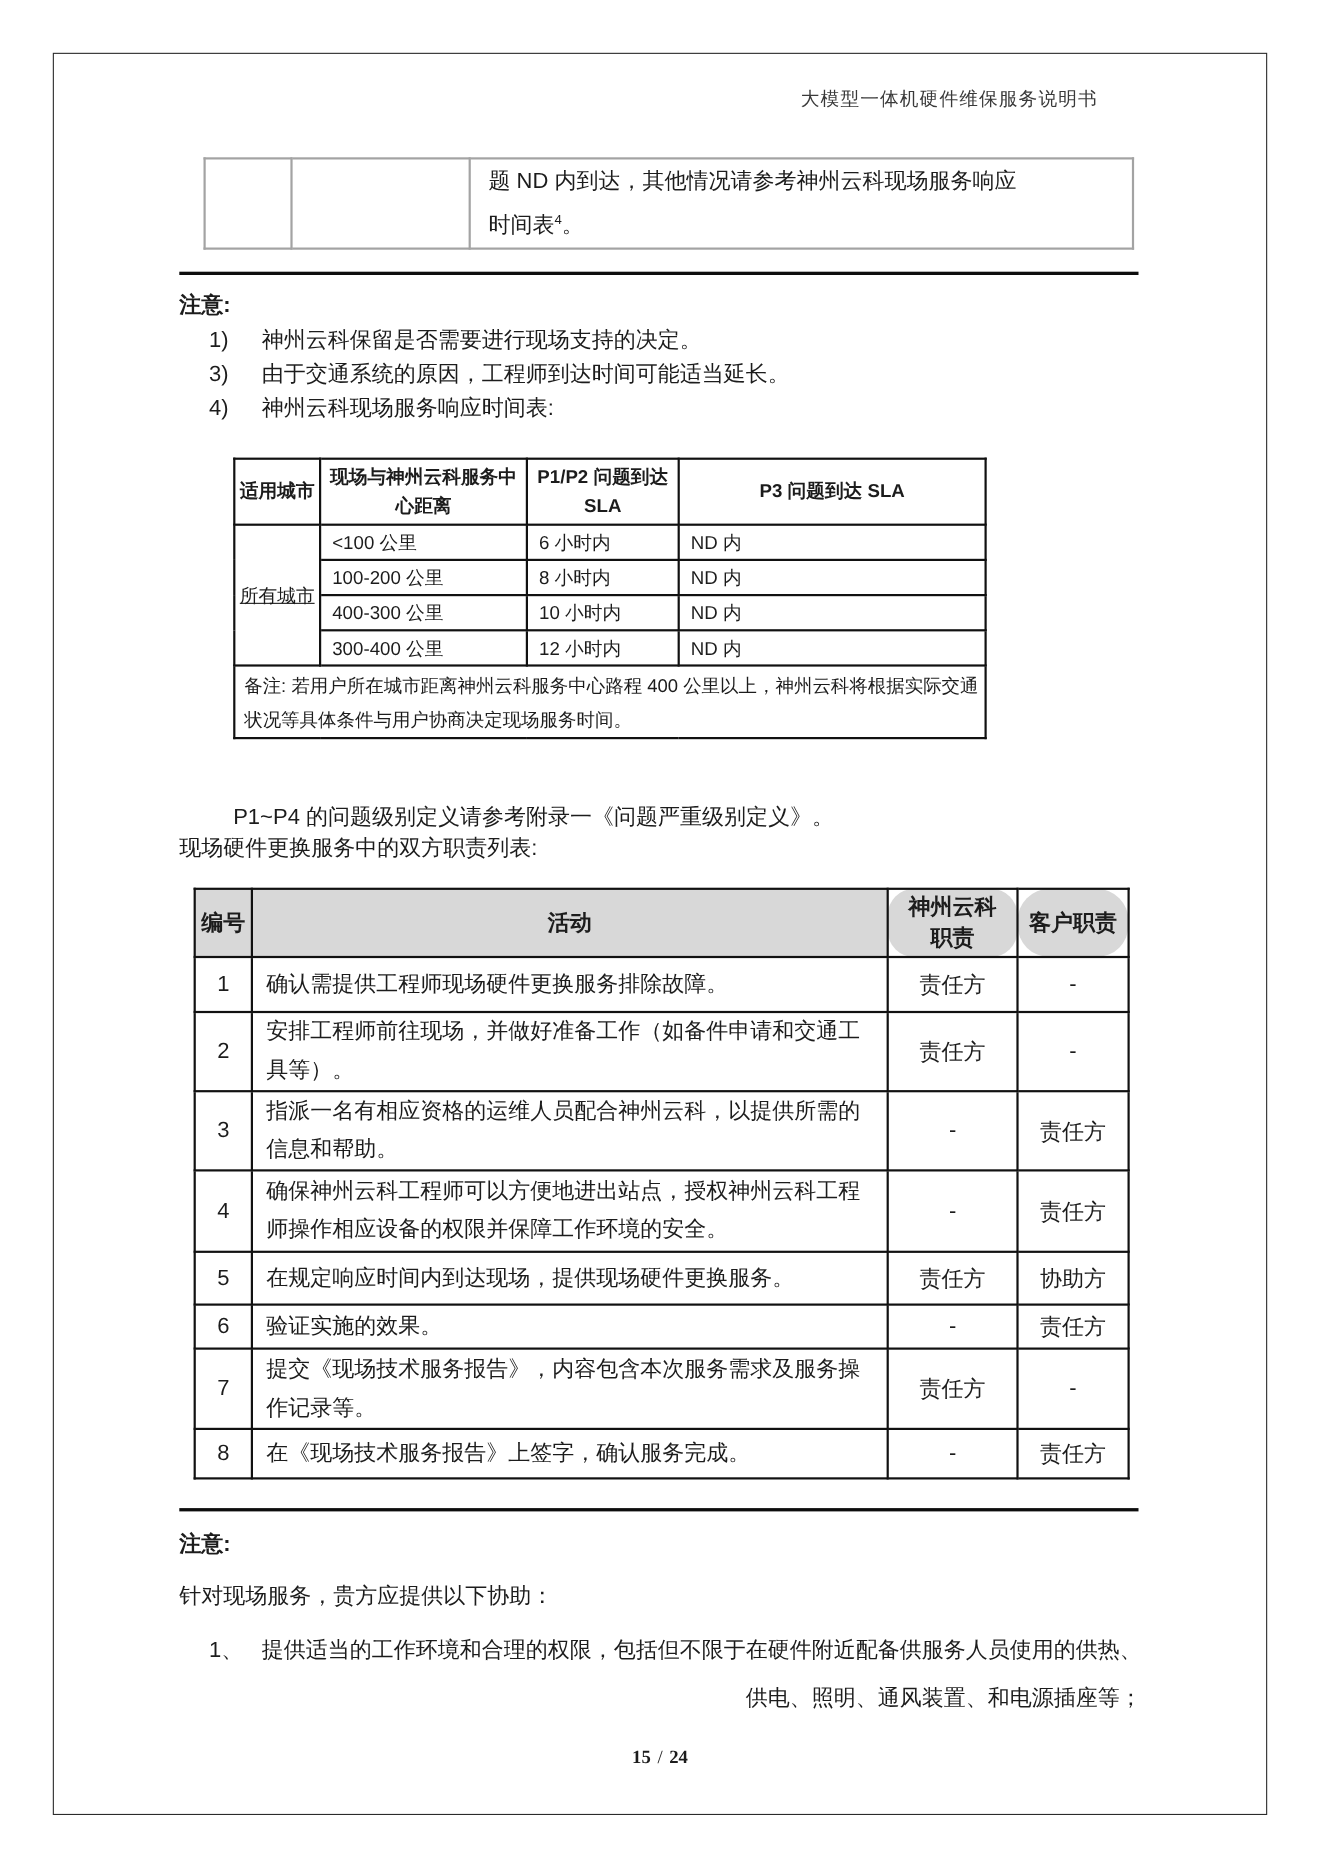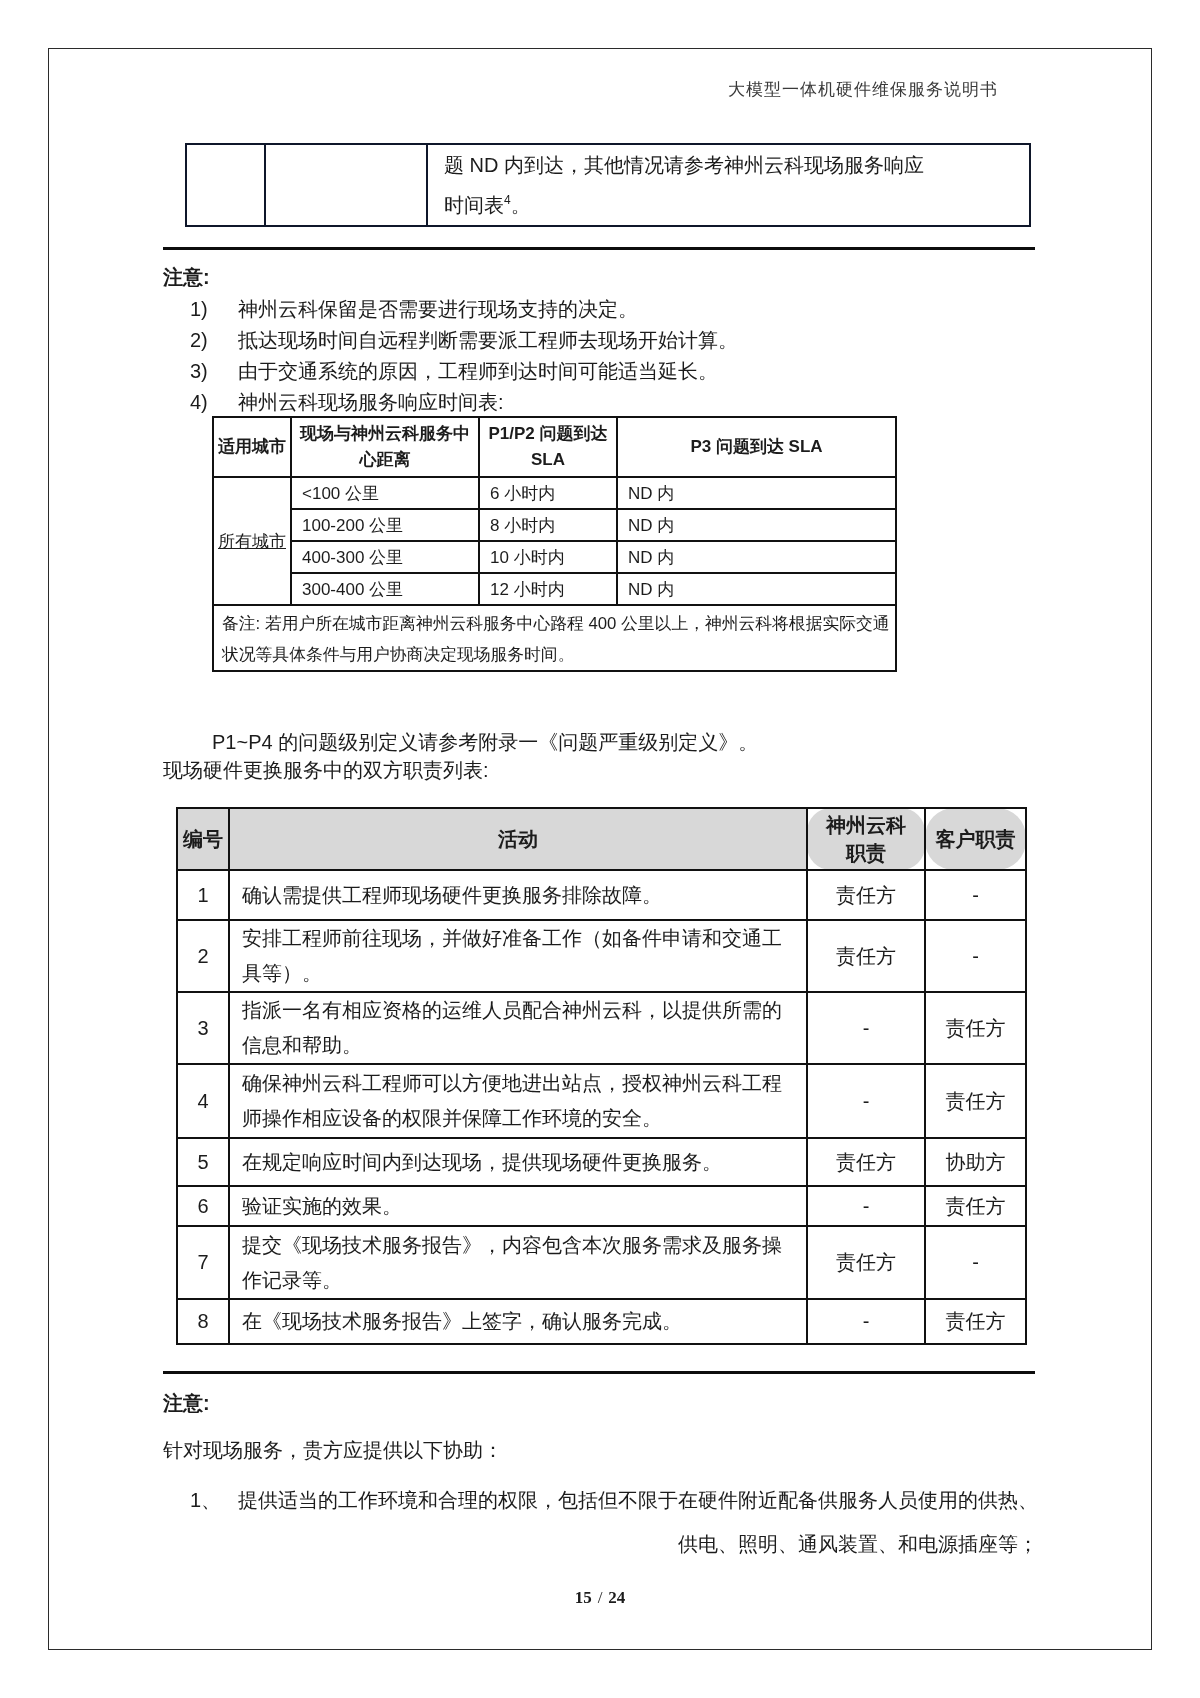--- a/index.html
+++ b/index.html
@@ -13,21 +13,21 @@
     border:1px solid #2b2b2b;
   }
   .header-title{
     position:absolute;top:78px;right:202px;
     font-family:"Liberation Serif",serif;font-size:17px;color:#3a3a3a;
     letter-spacing:1px;
   }
   
   table{border-collapse:collapse;}
   .cont-table{position:absolute;left:185px;top:143px;}
-  .cont-table td{border:2px solid #0f172a;padding:0;vertical-align:middle;}
+  .cont-table td{border:2px solid #a3a3a3;padding:0;vertical-align:middle;}
   .cont-c1{width:77px;}
   .cont-c2{width:160px;}
   .cont-c3{width:601px;}
   .cont-text{font-size:20px;line-height:40px;padding:0 90px 0 16px;}
   .cont-text sup{font-size:12px;vertical-align:super;line-height:0;}
   .thick-line{position:absolute;left:163px;width:872px;height:3px;background:#0d0d0d;}
   .tl1{top:247px;}
   .tl2{top:1371px;}
   .note-label{position:absolute;left:163px;font-size:20px;font-weight:bold;}
   .nl1{top:264px;}
@@ -92,21 +92,20 @@
   </tr>
 </tbody>
   </table>
 
 <div class="thick-line tl1"></div>
 
 <div class="note-label nl1">注意:</div>
 
 <div class="top-list">
   <div class="li"><span class="num">1)</span><span>神州云科保留是否需要进行现场支持的决定。</span></div>
-  <div class="li"><span class="num">2)</span><span>抵达现场时间自远程判断需要派工程师去现场开始计算。</span></div>
   <div class="li"><span class="num">3)</span><span>由于交通系统的原因，工程师到达时间可能适当延长。</span></div>
   <div class="li"><span class="num">4)</span><span>神州云科现场服务响应时间表:</span></div>
 </div>
 
 <table class="sla-table">
   <tbody>
       <tr class="sla-h">
     <th class="sla-c1">适用城市</th>
     <th class="sla-c2">现场与神州云科服务中心距离</th>
     <th class="sla-c3">P1/P2 问题到达 SLA</th>

